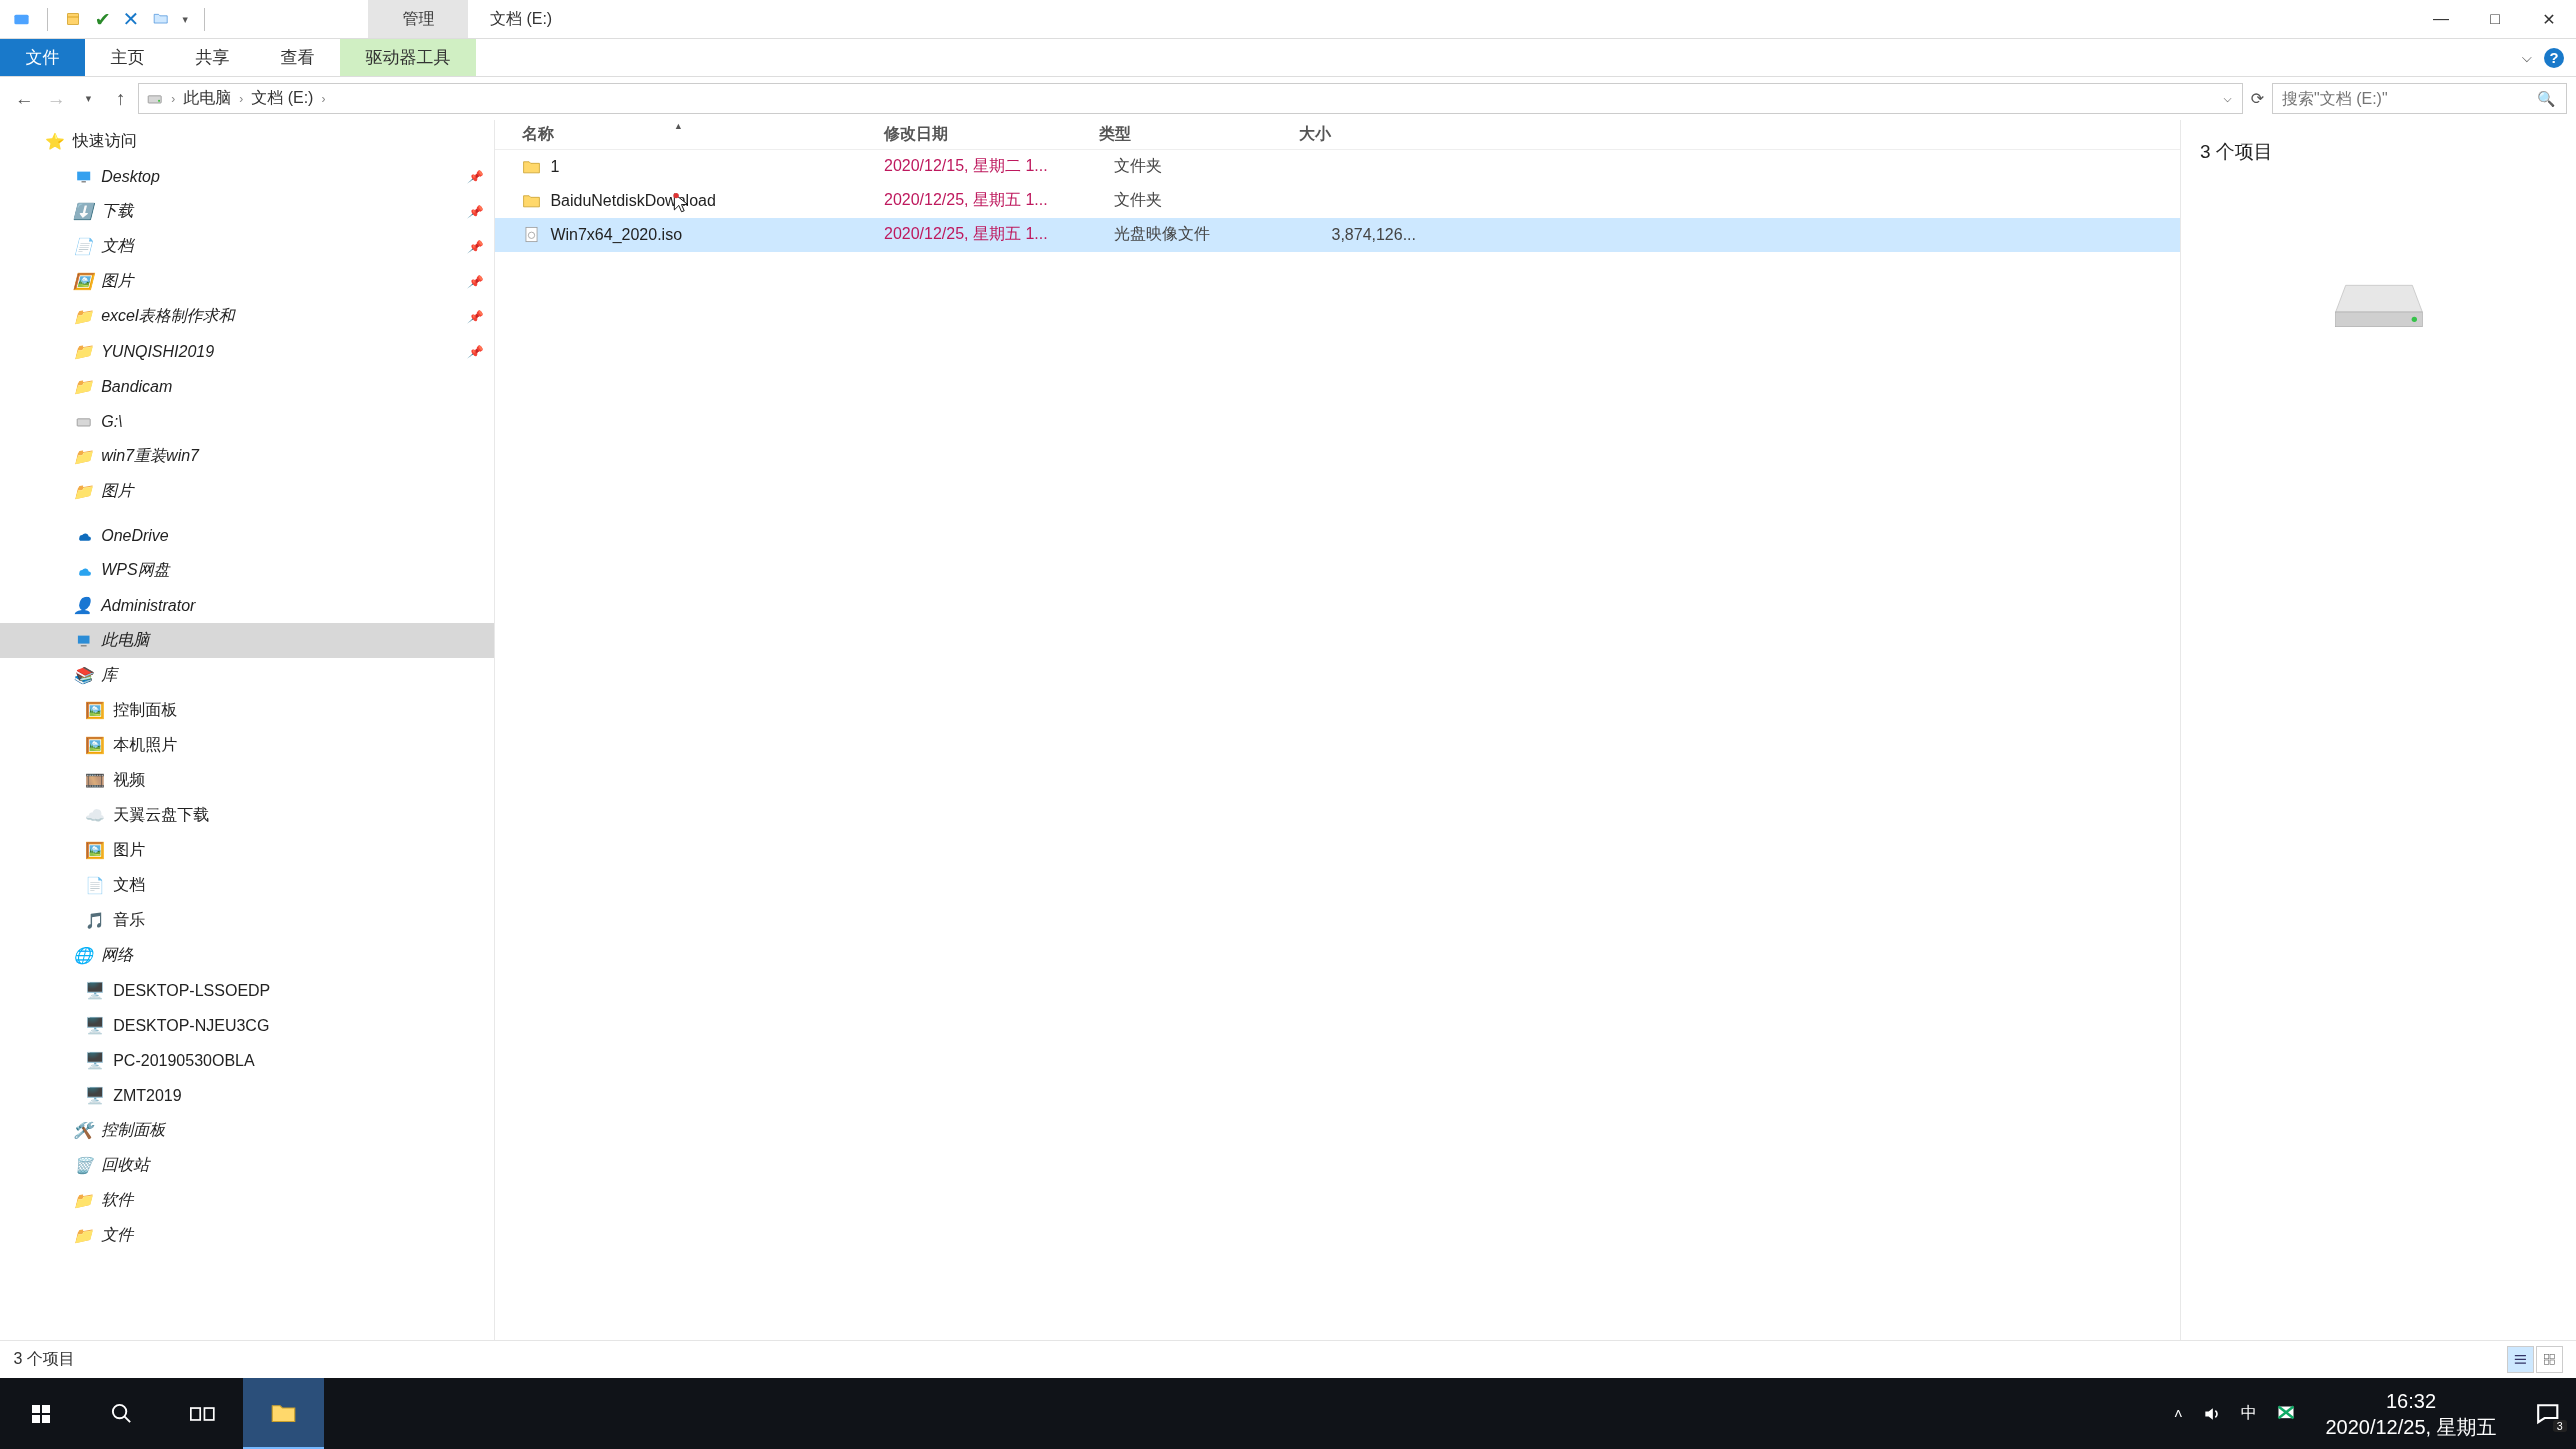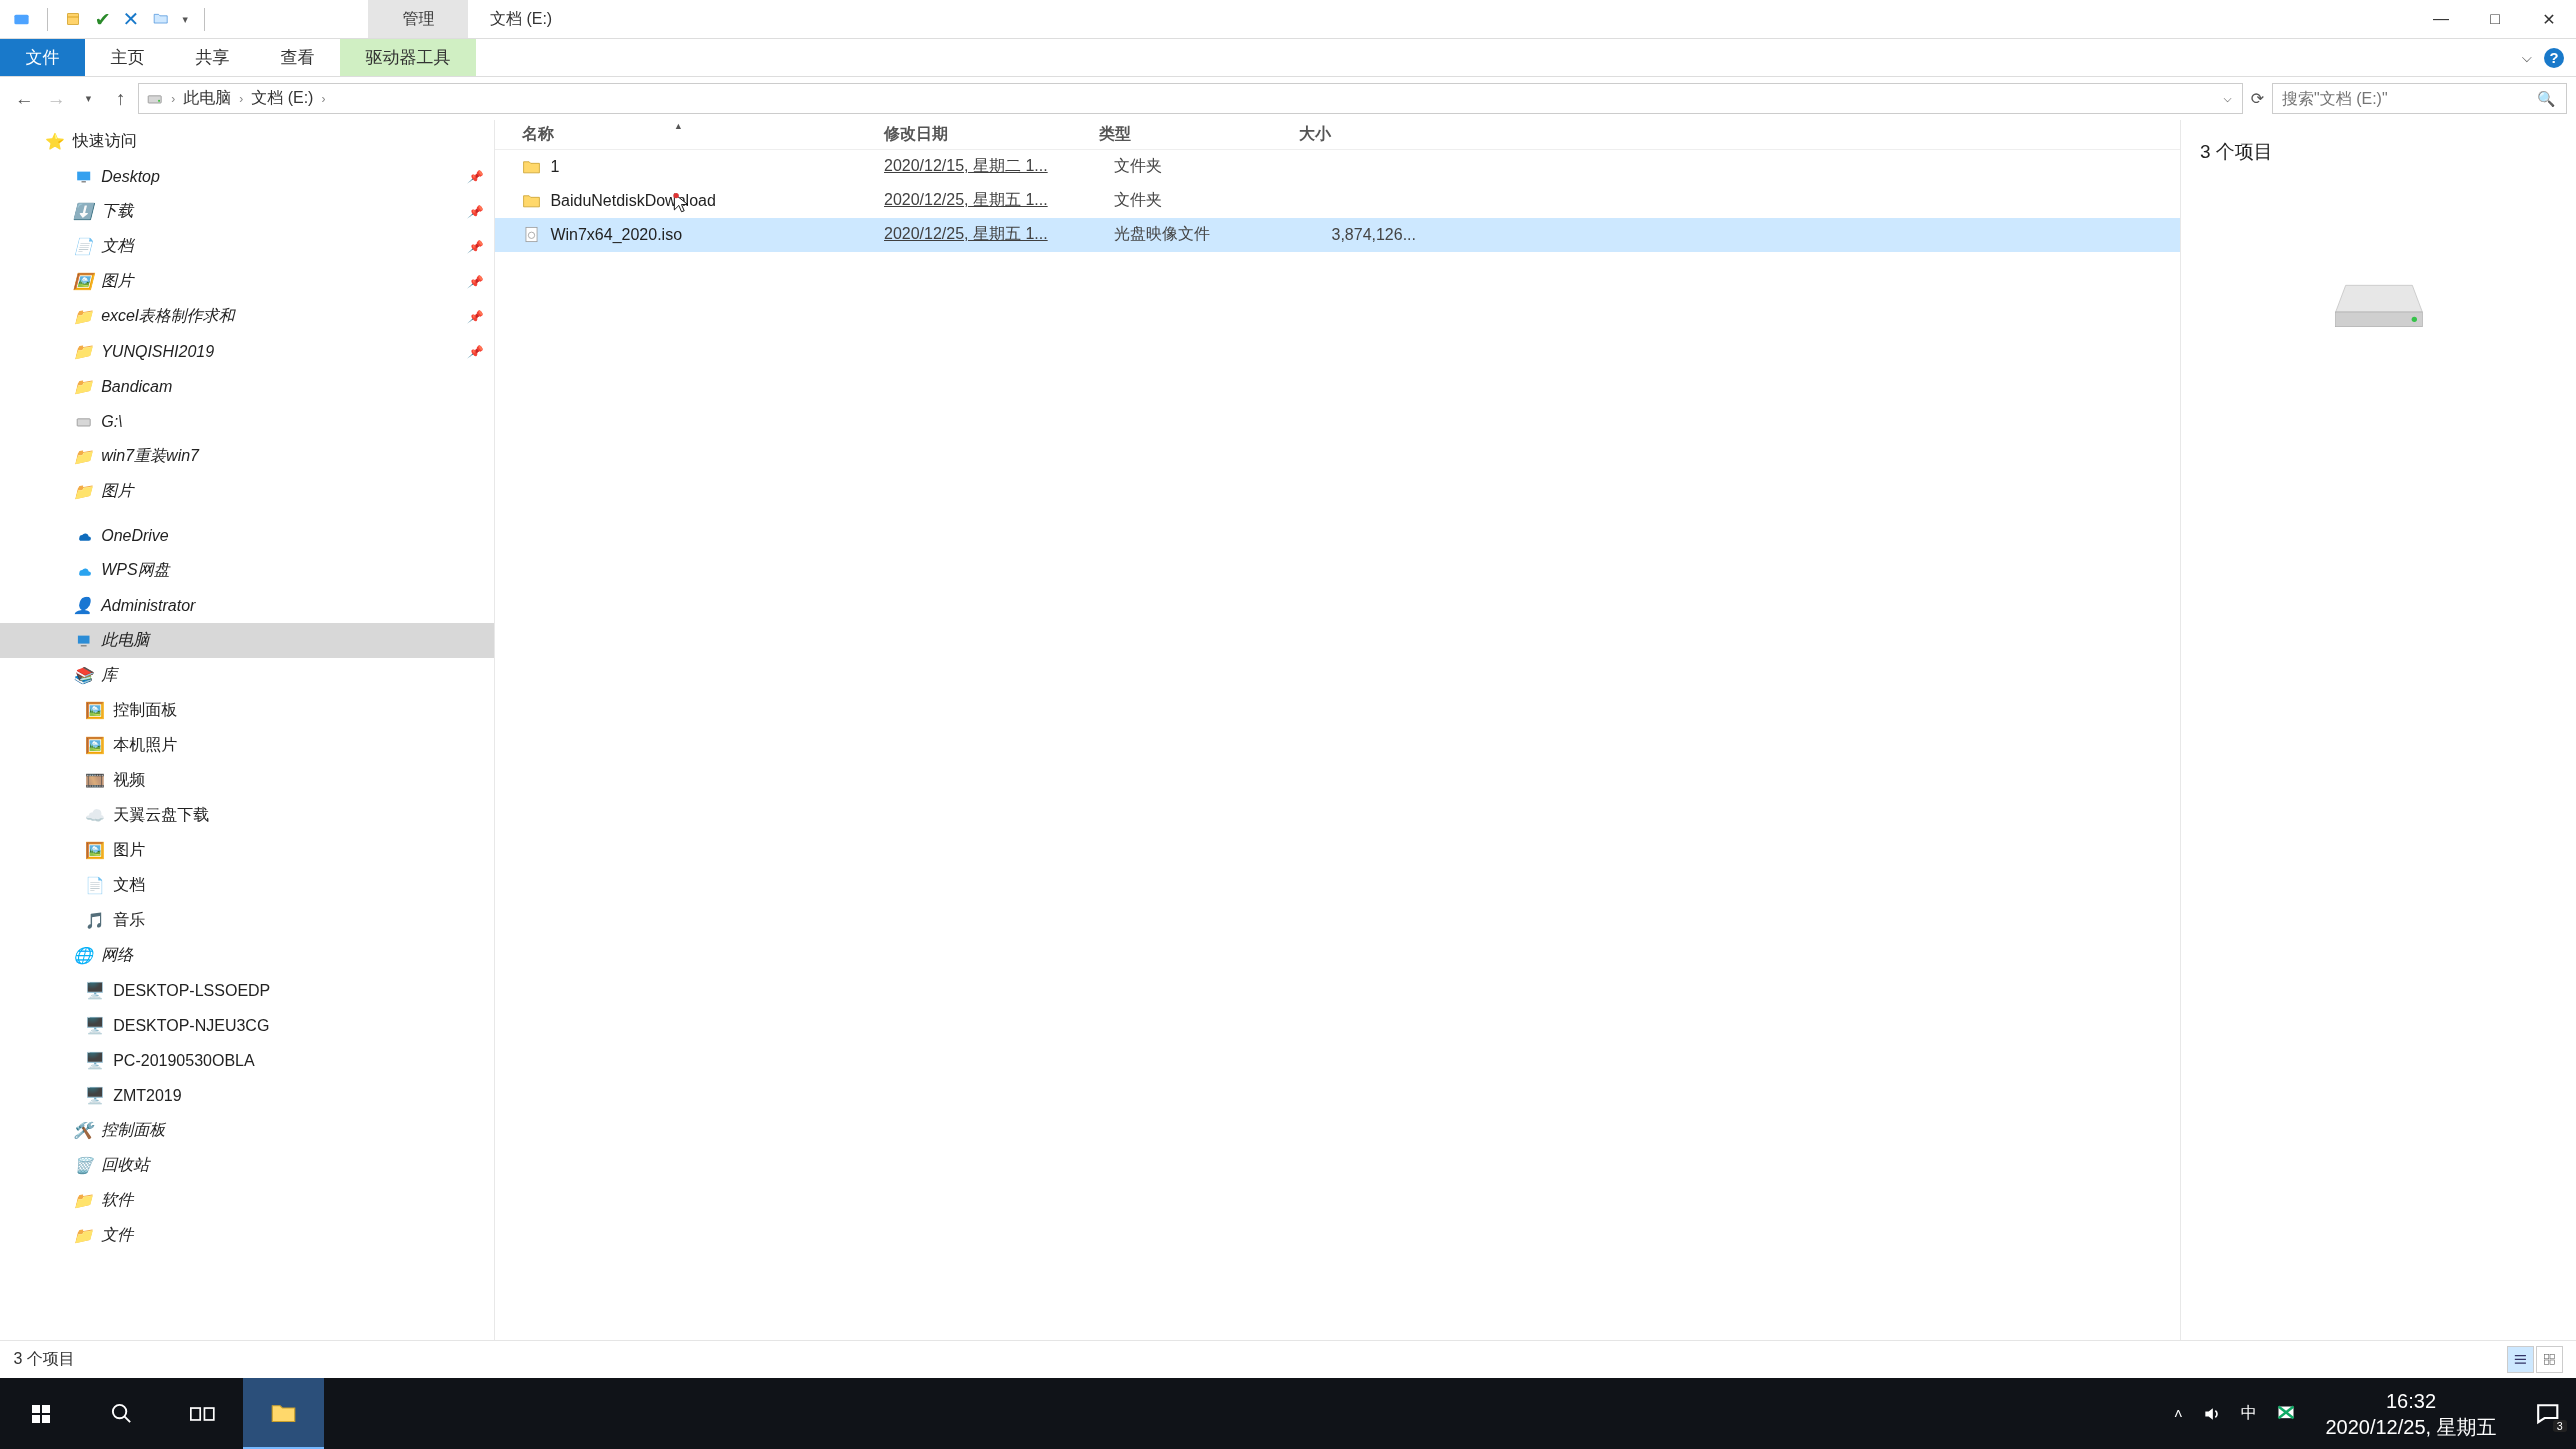--- a/index.html
+++ b/index.html
@@ -50,21 +50,21 @@
 .listpane { flex:1; display:flex; flex-direction:column; }
 .col-headers { height:29.5px; display:flex; align-items:center; font-size:16px; color:#555; border-bottom:0.7px solid #eee;font-weight:bold; }
 .col-name { width: 389px; padding-left:27px; position:relative; }
 .col-date { width: 215px; }
 .col-type { width: 181px; }
 .col-size { width: 121px; text-align:left;margin-left:19px; }
 .sort-arrow { position:absolute; left: 181px; top:-4px; font-size:9.4px; color:#555; }
 .file-rows {}
 .file-row { height: 34px; display:flex; align-items:center; font-size:16px; color:#222; }
 .file-row .fr-name { width:389px; padding-left:27px; display:flex; align-items:center; gap:9.4px;}
-.file-row .fr-date { width:215px; color:#404040;text-decoration:underline; }
+.file-row .fr-date { width:215px; color:#be185d; }
 .file-row .fr-type { width:181px; color:#444;margin-left:15px; }
 .file-row .fr-size { width:121px; text-align:right; color:#444; }
 .file-row.selected { background:#cde8ff; }
 .cursor-img { position:absolute; pointer-events:none; }
 
 .detailpane { width: 396px; border-left:0.7px solid #e8e8e8; padding: 19px; font-size:19px; color:#222; display:flex; flex-direction:column; align-items:center; }
 .detailpane .item-count { align-self:flex-start; }
 .drive-illus { margin-top: 107px; width: 114px; height: 60px; }
 
 .statusbar { position:absolute; bottom:71px; left:0; right:0; height:38px; display:flex; align-items:center; padding:0 13.4px; font-size:16px; background:#fff; border-top:0.7px solid #e5e5e5; color:#333;}

